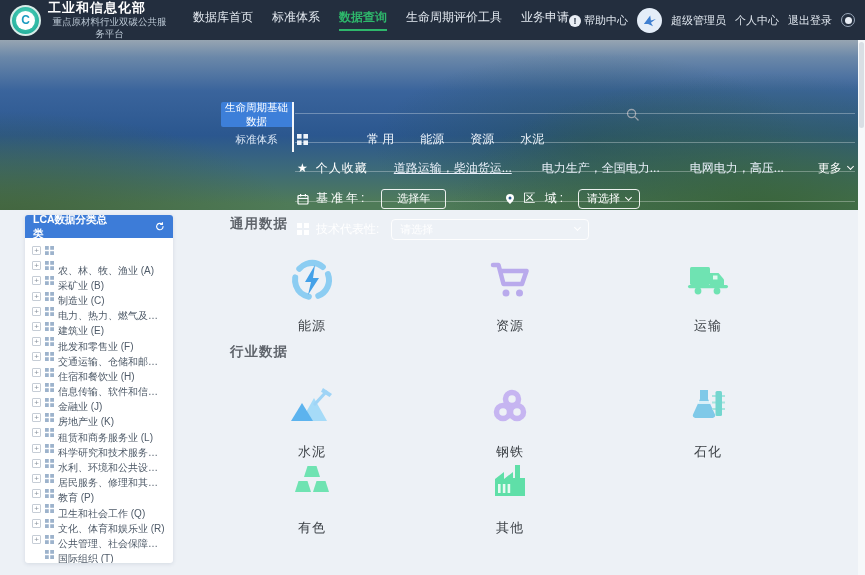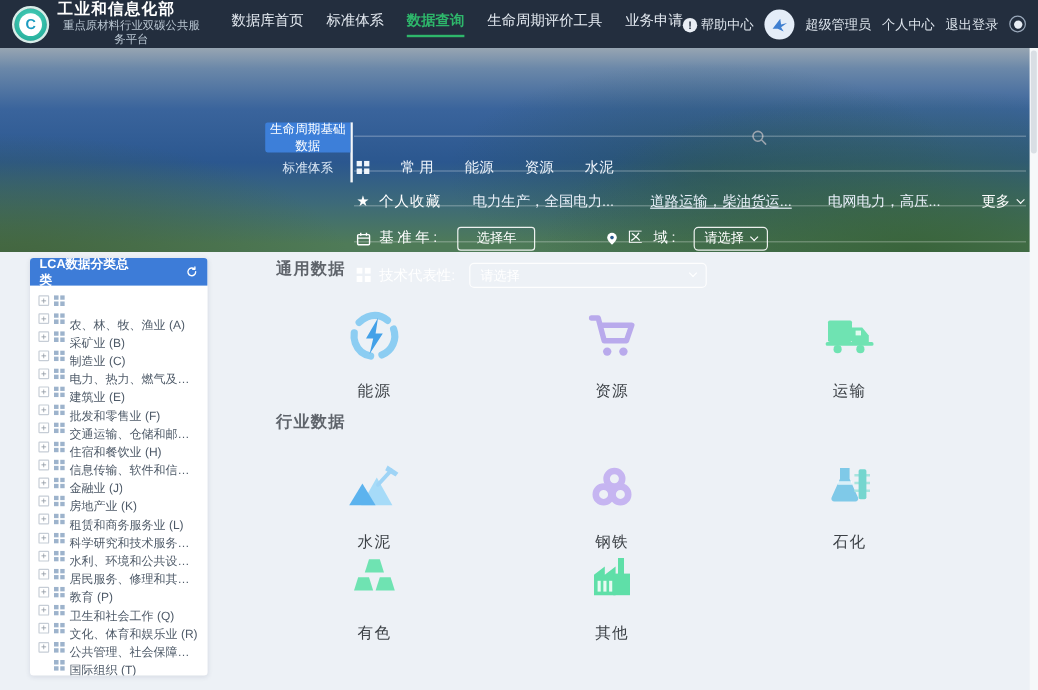--- a/index.html
+++ b/index.html
@@ -141,37 +141,37 @@
       <circle cx="6" cy="6" r="4.4" fill="none" stroke="#9aa3ad" stroke-width="1.4"></circle>
       <line x1="9.6" y1="9.6" x2="13" y2="13" stroke="#9aa3ad" stroke-width="1.4" stroke-linecap="round"></line>
     </svg>
     <div class="chips">
       <svg class="wgrid" viewBox="0 0 11 11">
           <rect width="4.6" height="4.6"></rect>
           <rect x="6.4" width="4.6" height="4.6"></rect>
           <rect y="6.4" width="4.6" height="4.6"></rect>
           <rect x="6.4" y="6.4" width="4.6" height="4.6"></rect>
         </svg>
-      <span style="display:flex;gap:26px;">
+      <span style="display:flex;gap:26px;margin-left:33px;">
 
       <span class="chip">常 用</span>
           <span class="chip">能源</span>
           <span class="chip">资源</span>
           <span class="chip">水泥</span>
         </span>
     </div>
     <div class="hdiv" style="top:73px;"></div>
 
     <div class="hrow row-fav">
       <span class="star">★</span>
       <span class="fav-lab">个人收藏</span>
       <span class="fav-links">
 
-      <span class="fav-link">电力生产，全国电力...</span>
-          <span class="fav-link u">道路运输，柴油货运...</span>
+      <span class="fav-link u">道路运输，柴油货运...</span>
+          <span class="fav-link">电力生产，全国电力...</span>
           <span class="fav-link">电网电力，高压...</span>
         </span>
       <span class="more">
           <span>更多</span>
           <i class="chev"></i>
         </span>
     </div>
     <div class="hdiv" style="top:102px;"></div>
 
     <div class="hrow row-year">

